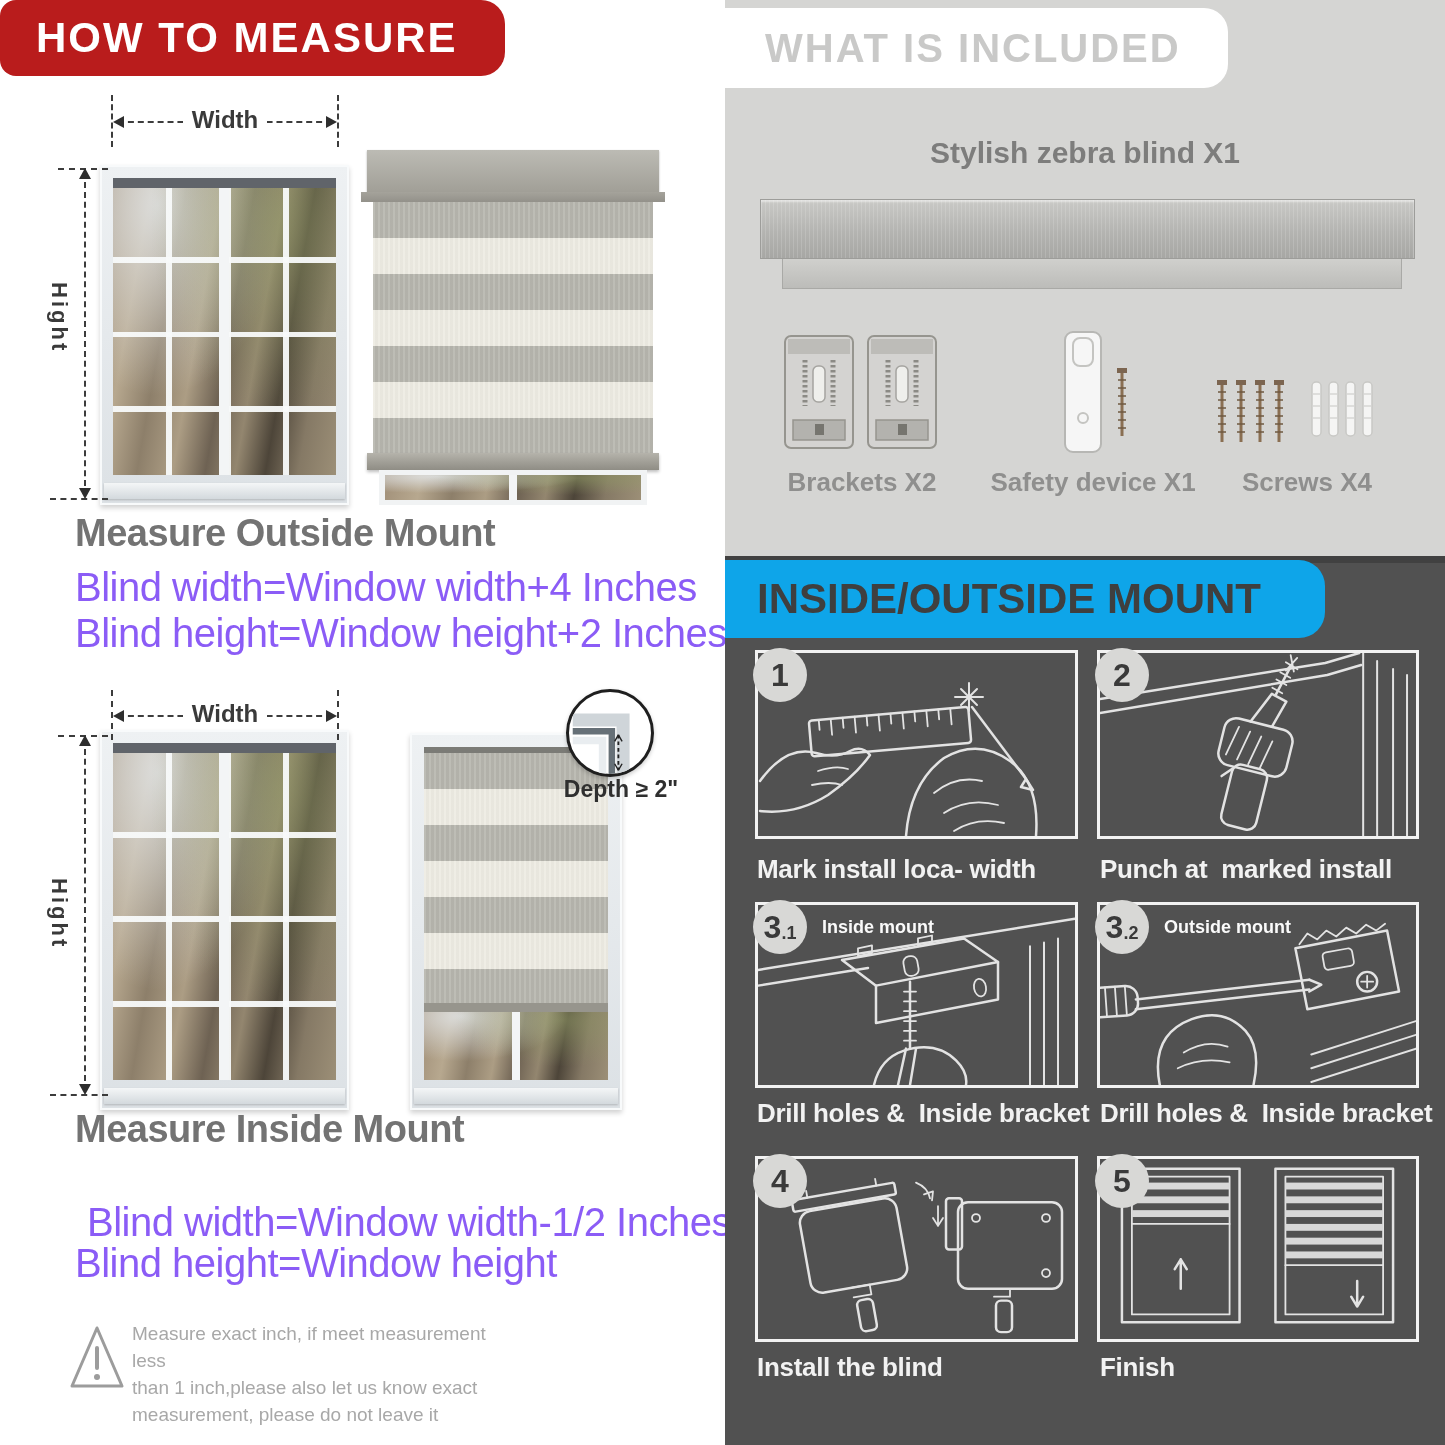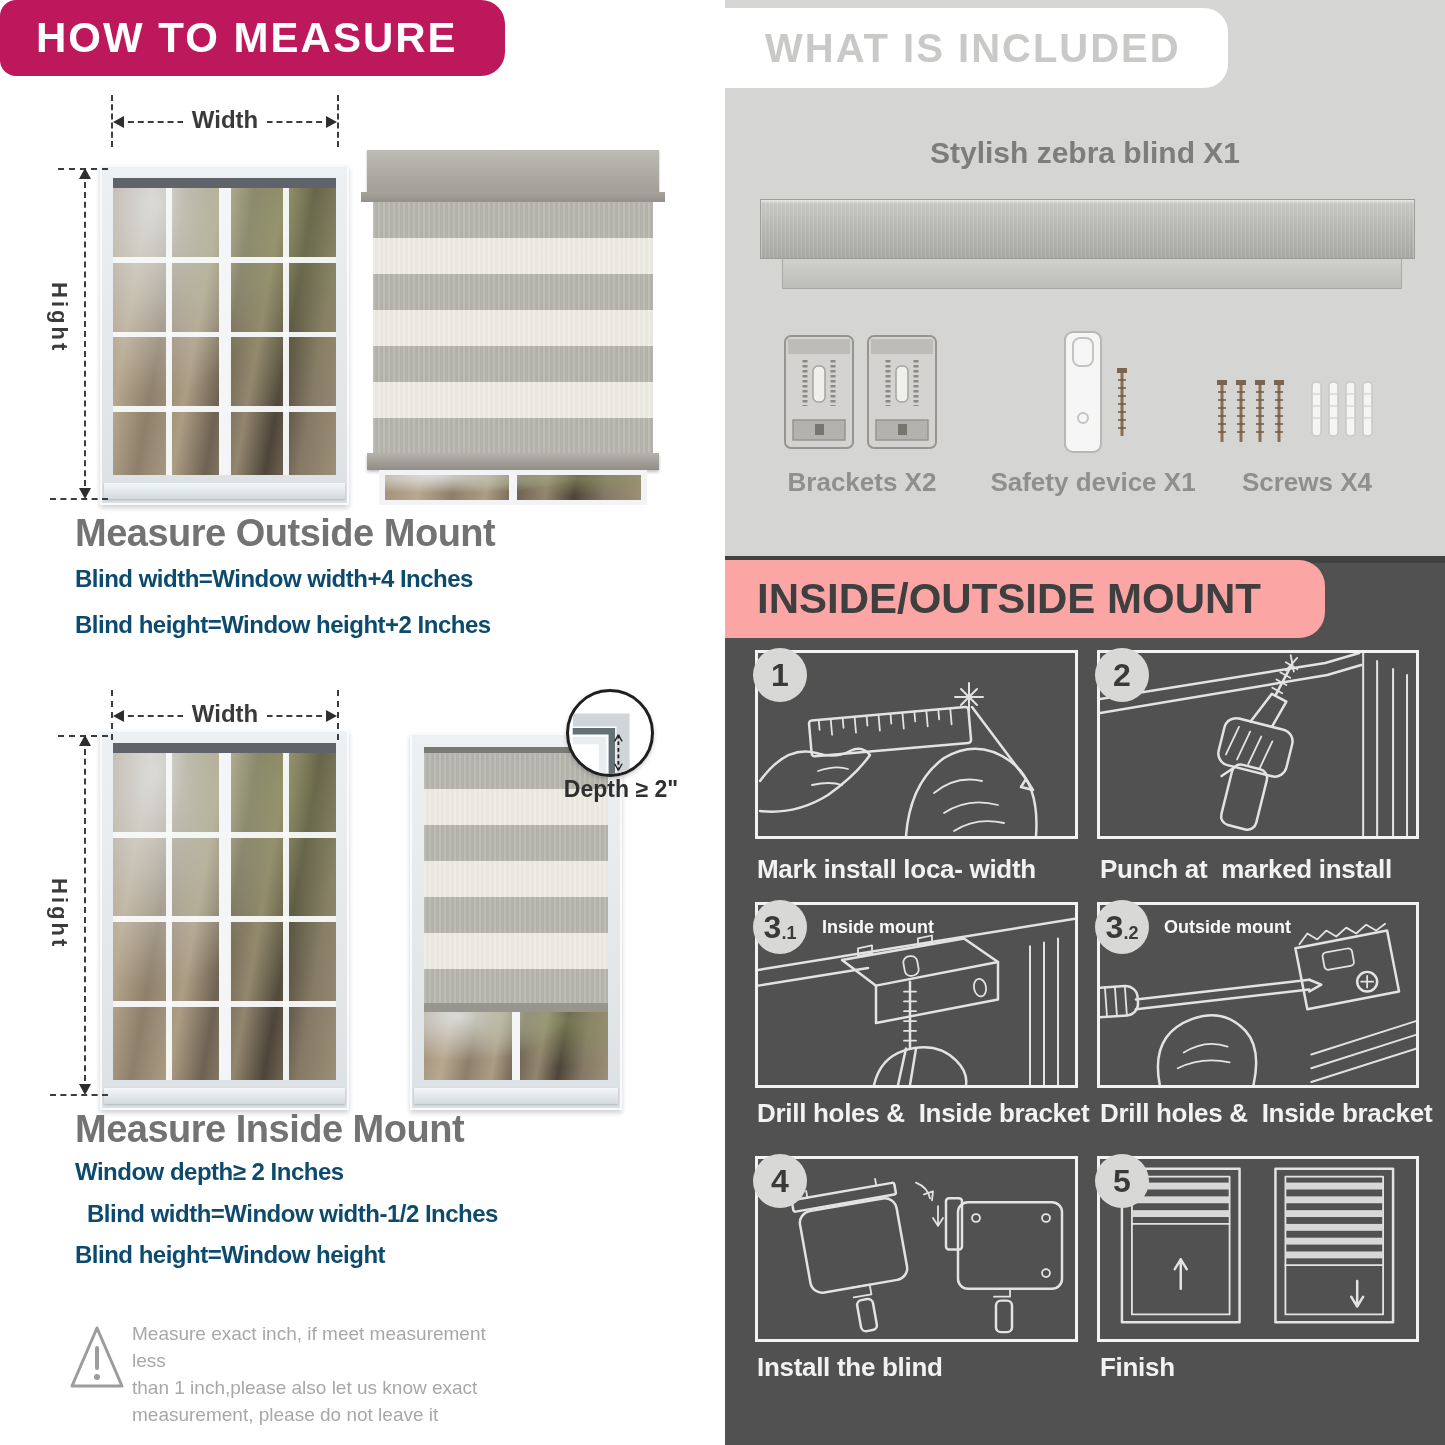--- a/index.html
+++ b/index.html
@@ -2,21 +2,21 @@
 <html><head>
 <meta charset="utf-8">
 <style>
   * { margin:0; padding:0; box-sizing:border-box; }
   html,body { background:#ffffff; }
   body { font-family:"Liberation Sans", sans-serif; }
   .canvas { position:relative; width:1445px; height:1445px; background:#ffffff; overflow:hidden; }
   .abs { position:absolute; }
 
   
-  .htm-banner { left:0; top:10; width:505px; height:76px; background:#be185d;
+  .htm-banner { left:0; top:10; width:505px; height:76px; background:#b91c1c;
     border-radius:16px 24px 24px 16px; color:#ffffff; font-weight:bold; font-size:42px;
     line-height:76px; padding-left:36px; letter-spacing:2px; }
 
   
   .window { background:linear-gradient(#eef1f3,#dce1e5); box-shadow:0 3px 5px rgba(0,0,0,0.18), inset 0 0 0 2px #f8fafb; }
   .window .reveal { position:absolute; left:13px; right:13px; top:13px; height:10px; background:#60646a; }
   .window .glass { position:absolute; left:13px; right:13px; top:23px; bottom:30px; }
   .window .sill { position:absolute; left:4px; right:4px; bottom:6px; height:16px; background:linear-gradient(#f4f6f7,#d3d9dd); box-shadow:0 1px 2px rgba(0,0,0,0.2); }
   .glass-bg { background:
       radial-gradient(ellipse at 75% 12%, rgba(148,158,104,0.55), rgba(148,158,104,0) 55%),
@@ -40,21 +40,21 @@
   .dash-v { border-left:2px dashed #3c3c3c; }
   .arr { width:0; height:0; }
   .arr.left  { border-top:6px solid transparent; border-bottom:6px solid transparent; border-right:11px solid #2e2e2e; }
   .arr.right { border-top:6px solid transparent; border-bottom:6px solid transparent; border-left:11px solid #2e2e2e; }
   .arr.up    { border-left:6px solid transparent; border-right:6px solid transparent; border-bottom:11px solid #2e2e2e; }
   .arr.down  { border-left:6px solid transparent; border-right:6px solid transparent; border-top:11px solid #2e2e2e; }
   .dim-label { font-size:24px; font-weight:bold; color:#3a3a3a; background:#ffffff; padding:0 8px; text-align:center; }
   .vlabel { writing-mode:vertical-rl; font-size:22px; font-weight:bold; color:#3a3a3a; letter-spacing:3px; }
 
   .h1-left { font-size:38px; font-weight:bold; color:#737373; letter-spacing:-0.5px; }
-  .formula { font-size:24px; font-weight:bold; color:#0c4a6e; letter-spacing:-0.5px; }
+  .formula { font-size:40px; font-weight:normal; color:#8b5cf6; letter-spacing:-0.5px; }
 
   .warn-text { font-size:19px; color:#a8a8a8; line-height:27px; }
 
   
   .magnifier { border-radius:50%; border:3px solid #1f1f1f; background:#ffffff; overflow:hidden; box-shadow:0 2px 4px rgba(0,0,0,0.2); }
   .depth-label { font-size:23px; font-weight:bold; color:#2f2f2f; text-align:center; }
 
   
   .right-top { left:725px; top:0; width:720px; height:556px; background:#d5d5d3; }
   .wii-banner { left:725px; top:8px; width:503px; height:80px; background:#ffffff;
@@ -65,21 +65,21 @@
     background:linear-gradient(180deg,#c9c9c6,#b4b4b1 55%,#a7a7a4);
     border:1px solid #9d9d9a; box-shadow:inset 0 2px 2px rgba(255,255,255,0.5); }
   .headrail::after { content:""; position:absolute; inset:0;
     background:repeating-linear-gradient(90deg, rgba(255,255,255,0.14) 0 1px, transparent 1px 4px); }
   .underrail { left:782px; top:259px; width:620px; height:30px;
     background:linear-gradient(#d0d0cd,#bcbcb9); border:1px solid #a9a9a6; border-top:none; }
   .item-label { top:467px; width:220px; text-align:center; font-size:26px; font-weight:bold; color:#8f8f8e; }
 
   .right-bottom { left:725px; top:556px; width:720px; height:889px; background:#515151; }
   .right-bottom::before { content:""; position:absolute; left:0; top:0; right:0; height:7px; background:#414141; }
-  .iom-banner { left:725px; top:560px; width:600px; height:78px; background:#fca5a5;
+  .iom-banner { left:725px; top:560px; width:600px; height:78px; background:#0ea5e9;
     border-radius:0 26px 26px 0; color:#3f3f3f; font-weight:bold; font-size:42px;
     line-height:78px; padding-left:32px; letter-spacing:0px; }
 
   .panel { position:absolute; border:3px solid #f2f2f2; background:#515151; }
   .badge { position:absolute; left:-5px; top:-5px; width:54px; height:54px; border-radius:50%;
     background:#d8d8d6; display:flex; align-items:center; justify-content:center;
     font-weight:bold; color:#3a3a3a; font-size:32px; }
   .badge .sub { font-size:18px; margin-top:12px; }
   .ptitle { position:absolute; left:64px; top:12px; font-size:18px; font-weight:bold; color:#fafafa; }
   .caption { position:absolute; font-size:26px; font-weight:bold; color:#f2f2f2; white-space:pre-wrap; letter-spacing:-0.3px; }
@@ -170,21 +170,20 @@
       <path d="M4,30 H58 V88" stroke="#cfd5d9" stroke-width="14" fill="none"></path>
       <path d="M4,42 H46 V88" stroke="#667077" stroke-width="7" fill="none"></path>
       <path d="M4,52 H36 V88" stroke="#e9edf0" stroke-width="8" fill="none"></path>
       <path d="M53,46 V84" stroke="#222" stroke-width="2" stroke-dasharray="4,3" fill="none"></path>
       <path d="M53,46 l-4,7 M53,46 l4,7 M53,84 l-4,-7 M53,84 l4,-7" stroke="#222" stroke-width="1.5" fill="none"></path>
     </svg>
   </div>
   <div class="abs depth-label" style="left:556px; top:776px; width:130px;">Depth ≥ 2"</div>
 
   <div class="abs h1-left" style="left:75px; top:1108px;">Measure Inside Mount</div>
-  <div class="abs formula" style="left:75px; top:1158px;">Window depth≥ 2 Inches</div>
   <div class="abs formula" style="left:87px; top:1200px;">Blind width=Window width-1/2 Inches</div>
   <div class="abs formula" style="left:75px; top:1241px;">Blind height=Window height</div>
 
   <div class="abs" style="left:68px; top:1322px; width:58px; height:72px;">
     <svg viewBox="0 0 58 72">
       <path d="M29,6 L54,64 H4 Z" fill="none" stroke="#9c9c9c" stroke-width="3" stroke-linejoin="round"></path>
       <path d="M29,26 V46" stroke="#9c9c9c" stroke-width="4" stroke-linecap="round"></path>
       <circle cx="29" cy="55" r="3" fill="#9c9c9c"></circle>
     </svg>
   </div>

